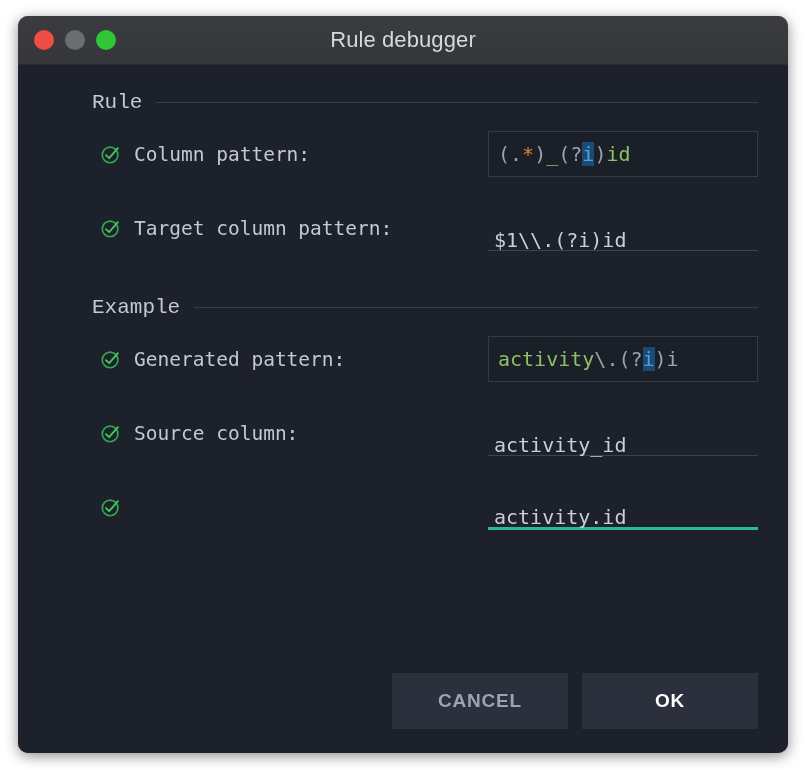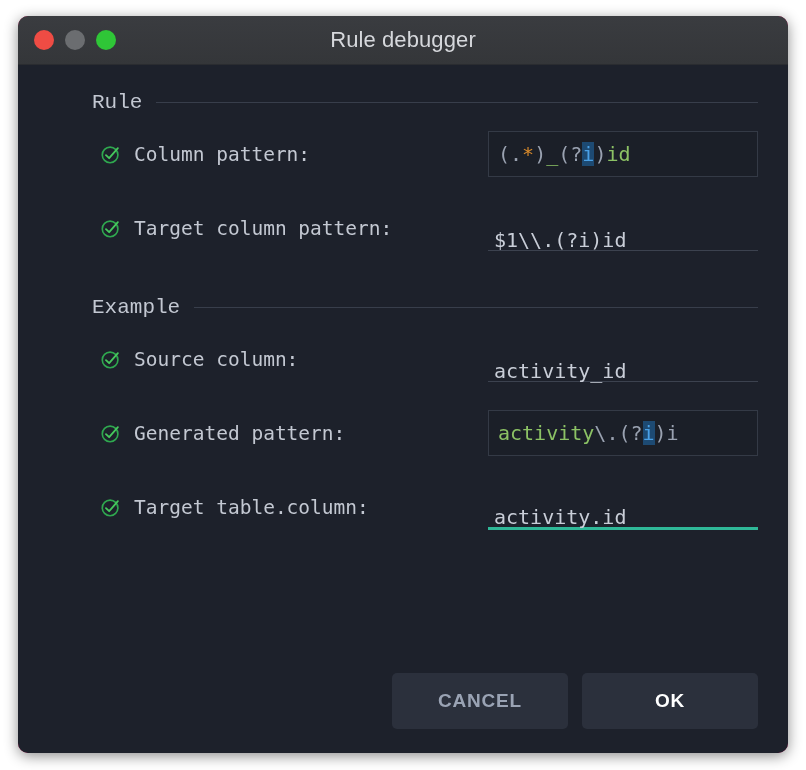--- a/index.html
+++ b/index.html
@@ -175,21 +175,21 @@
     position: absolute;
     right: 30px;
     bottom: 24px;
     display: flex;
     gap: 14px;
   }
   .btn {
     width: 176px;
     height: 56px;
     border: none;
-    border-radius: 5px;
+    border-radius: 0;
     background: #2b303c;
     font-family: "Liberation Sans", sans-serif;
     font-size: 19px;
     font-weight: bold;
     letter-spacing: 0.8px;
     cursor: pointer;
     display: flex;
     align-items: center;
     justify-content: center;
   }
@@ -254,47 +254,46 @@
       <div class="section-rule"></div>
     </div>
 
     <div class="rows">
 
       <div class="row">
         <svg class="check-icon" viewBox="0 0 24 24">
           <circle cx="11" cy="13" r="8.5" fill="none" stroke="#2fa84f" stroke-width="1.8"></circle>
           <path d="M6.5 13.2 L10 16.6 L19.5 5.6" fill="none" stroke="#46c85d" stroke-width="2" stroke-linecap="round" stroke-linejoin="round"></path>
         </svg>
+        <div class="row-label">Generated pattern:</div>
+        <div class="field-wrap">
+          <div class="field boxed">
+            <span class="code"><span class="tok-lit">activity</span><span class="tok-punct">\</span><span class="tok-punct">.</span><span class="tok-punct">(</span><span class="tok-punct">?</span><span class="tok-flag">i</span><span class="tok-punct">)</span><span class="tok-punct">i</span></span>
+          </div>
+        </div>
+      </div>
+
+      <div class="row">
+        <svg class="check-icon" viewBox="0 0 24 24">
+          <circle cx="11" cy="13" r="8.5" fill="none" stroke="#2fa84f" stroke-width="1.8"></circle>
+          <path d="M6.5 13.2 L10 16.6 L19.5 5.6" fill="none" stroke="#46c85d" stroke-width="2" stroke-linecap="round" stroke-linejoin="round"></path>
+        </svg>
         <div class="row-label">Source column:</div>
         <div class="field-wrap">
           <div class="field underline">
             <span class="code">activity_id</span>
           </div>
         </div>
       </div>
 
       <div class="row">
         <svg class="check-icon" viewBox="0 0 24 24">
           <circle cx="11" cy="13" r="8.5" fill="none" stroke="#2fa84f" stroke-width="1.8"></circle>
           <path d="M6.5 13.2 L10 16.6 L19.5 5.6" fill="none" stroke="#46c85d" stroke-width="2" stroke-linecap="round" stroke-linejoin="round"></path>
         </svg>
-        <div class="row-label">Generated pattern:</div>
-        <div class="field-wrap">
-          <div class="field boxed">
-            <span class="code"><span class="tok-lit">activity</span><span class="tok-punct">\</span><span class="tok-punct">.</span><span class="tok-punct">(</span><span class="tok-punct">?</span><span class="tok-flag">i</span><span class="tok-punct">)</span><span class="tok-punct">i</span></span>
-          </div>
-        </div>
-      </div>
-
-      <div class="row">
-        <svg class="check-icon" viewBox="0 0 24 24">
-          <circle cx="11" cy="13" r="8.5" fill="none" stroke="#2fa84f" stroke-width="1.8"></circle>
-          <path d="M6.5 13.2 L10 16.6 L19.5 5.6" fill="none" stroke="#46c85d" stroke-width="2" stroke-linecap="round" stroke-linejoin="round"></path>
-        </svg>
-        <div class="row-label">Target table.column:</div>
         <div class="field-wrap">
           <div class="field underline focused">
             <span class="code">activity.id</span>
           </div>
         </div>
       </div>
 
     </div>
 
     <div class="footer">

